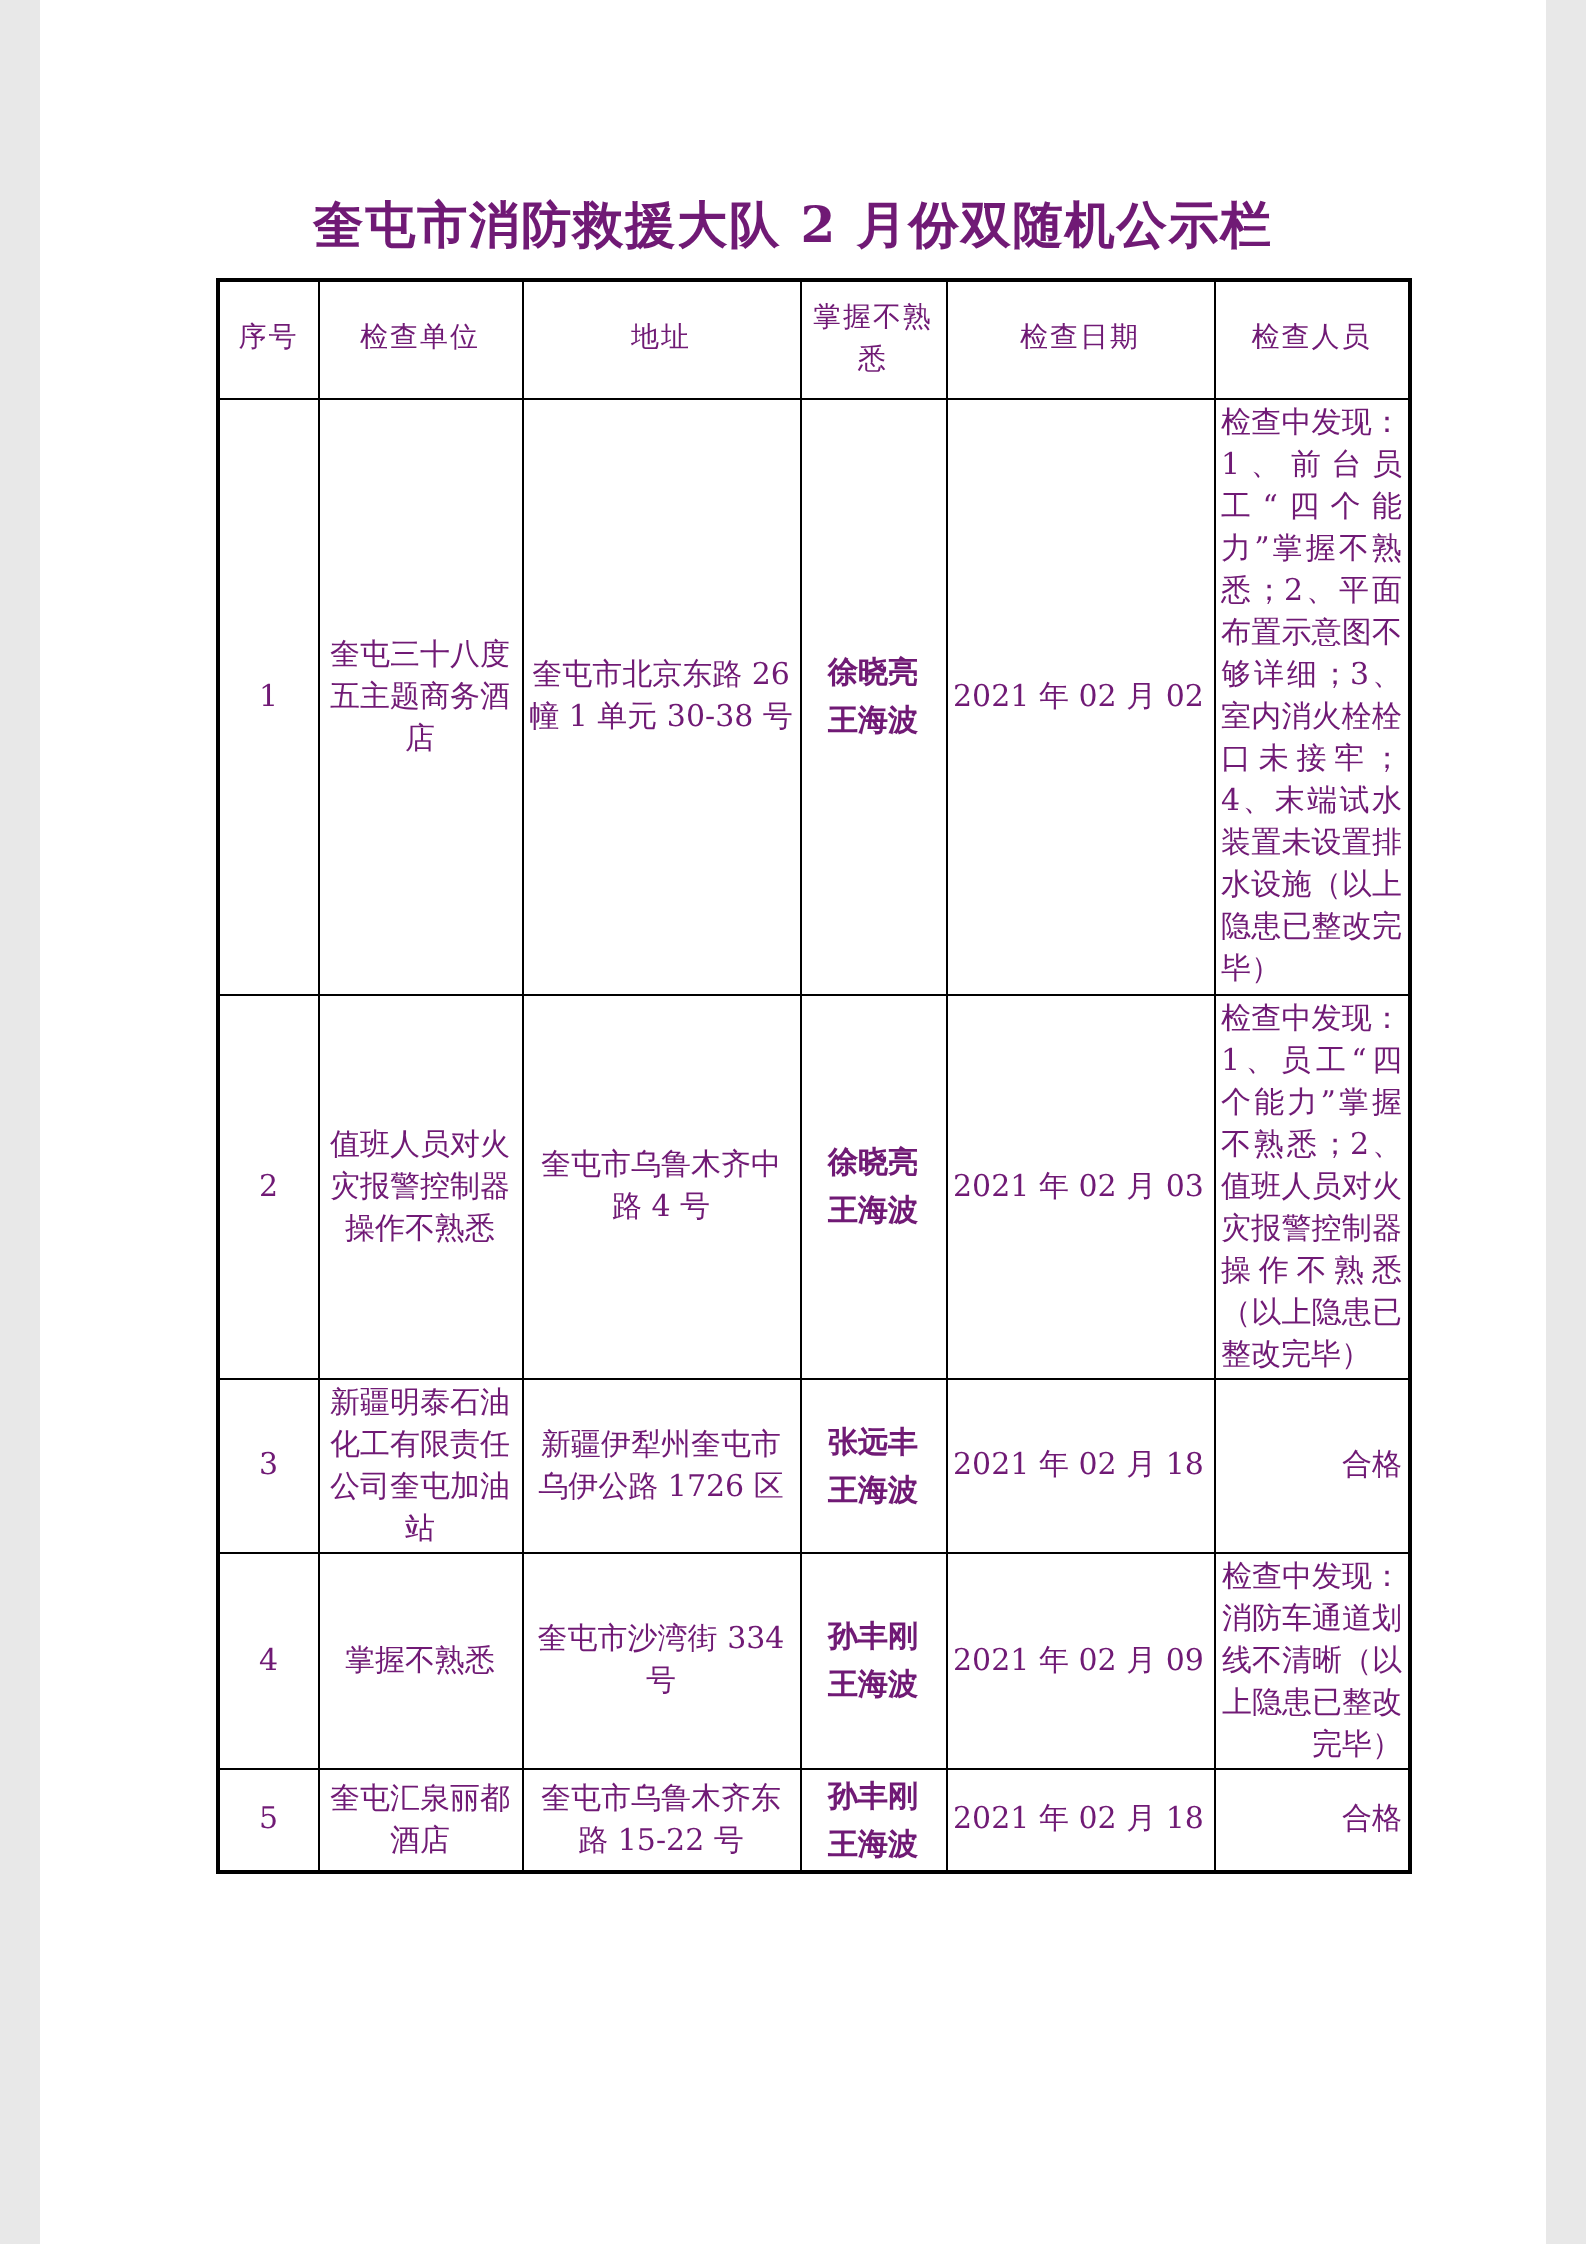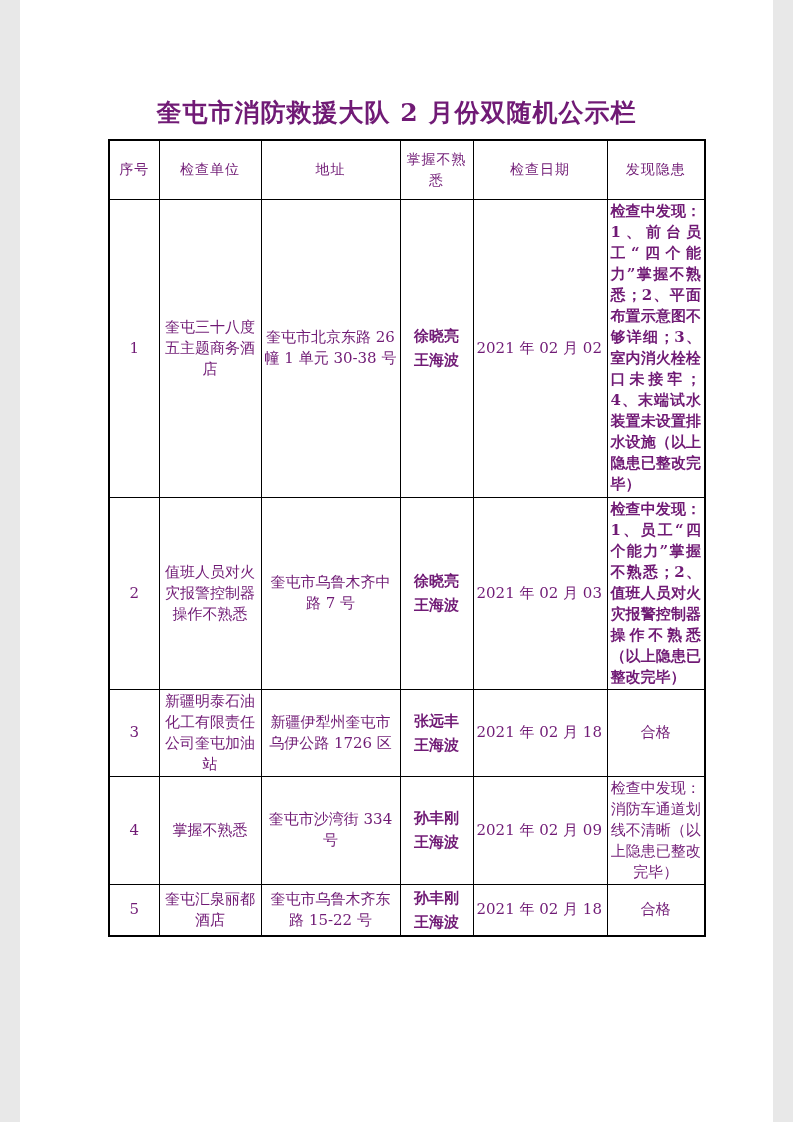--- a/index.html
+++ b/index.html
@@ -51,23 +51,22 @@
   .grid tbody tr:nth-child(3) { height: 82px; }
   .grid tbody tr:nth-child(4) { height: 106px; }
   .grid tbody tr:nth-child(5) { height: 50px; }
   td.inspectors { white-space: pre-line; line-height: 24px; font-weight: bold; }
   td.date { white-space: nowrap; }
   td.hazard { padding: 1px 3px; }
   td.hazard.justify {
     text-align: justify;
     text-align-last: left;
     text-justify: inter-ideograph;
-    font-weight: bold;
   }
-  td.hazard.center { text-align: center; }
+  td.hazard.center { text-align: right; }
 </style>
 </head>
 <body>
 
 <div class="page">
   <h1 class="title">奎屯市消防救援大队 2 月份双随机公示栏</h1>
   <table class="grid">
     <colgroup>
       <col style="width:50px">
       <col style="width:102px">
@@ -76,37 +75,37 @@
       <col style="width:134px">
       <col style="width:98px">
     </colgroup>
     <thead>
       <tr>
           <th>序号</th>
           <th>检查单位</th>
           <th>地址</th>
           <th>掌握不熟悉</th>
           <th>检查日期</th>
-          <th>发现隐患</th>
+          <th>检查人员</th>
         </tr>
     </thead>
     <tbody>
         <tr>
           <td class="serial">1</td>
           <td class="unit">奎屯三十八度五主题商务酒店</td>
           <td class="address">奎屯市北京东路 26 幢 1 单元 30-38 号</td>
           <td class="inspectors">徐晓亮
 王海波</td>
           <td class="date">2021 年 02 月 02 日</td>
           <td class="hazard justify">检查中发现：1、前台员工“四个能力”掌握不熟悉；2、平面布置示意图不够详细；3、室内消火栓栓口未接牢；4、末端试水装置未设置排水设施（以上隐患已整改完毕）</td>
         </tr>
         <tr>
           <td class="serial">2</td>
           <td class="unit">值班人员对火灾报警控制器操作不熟悉</td>
-          <td class="address">奎屯市乌鲁木齐中路 7 号</td>
+          <td class="address">奎屯市乌鲁木齐中路 4 号</td>
           <td class="inspectors">徐晓亮
 王海波</td>
           <td class="date">2021 年 02 月 03 日</td>
           <td class="hazard justify">检查中发现：1、员工“四个能力”掌握不熟悉；2、值班人员对火灾报警控制器操作不熟悉（以上隐患已整改完毕）</td>
         </tr>
         <tr>
           <td class="serial">3</td>
           <td class="unit">新疆明泰石油化工有限责任公司奎屯加油站</td>
           <td class="address">新疆伊犁州奎屯市乌伊公路 1726 区</td>
           <td class="inspectors">张远丰

